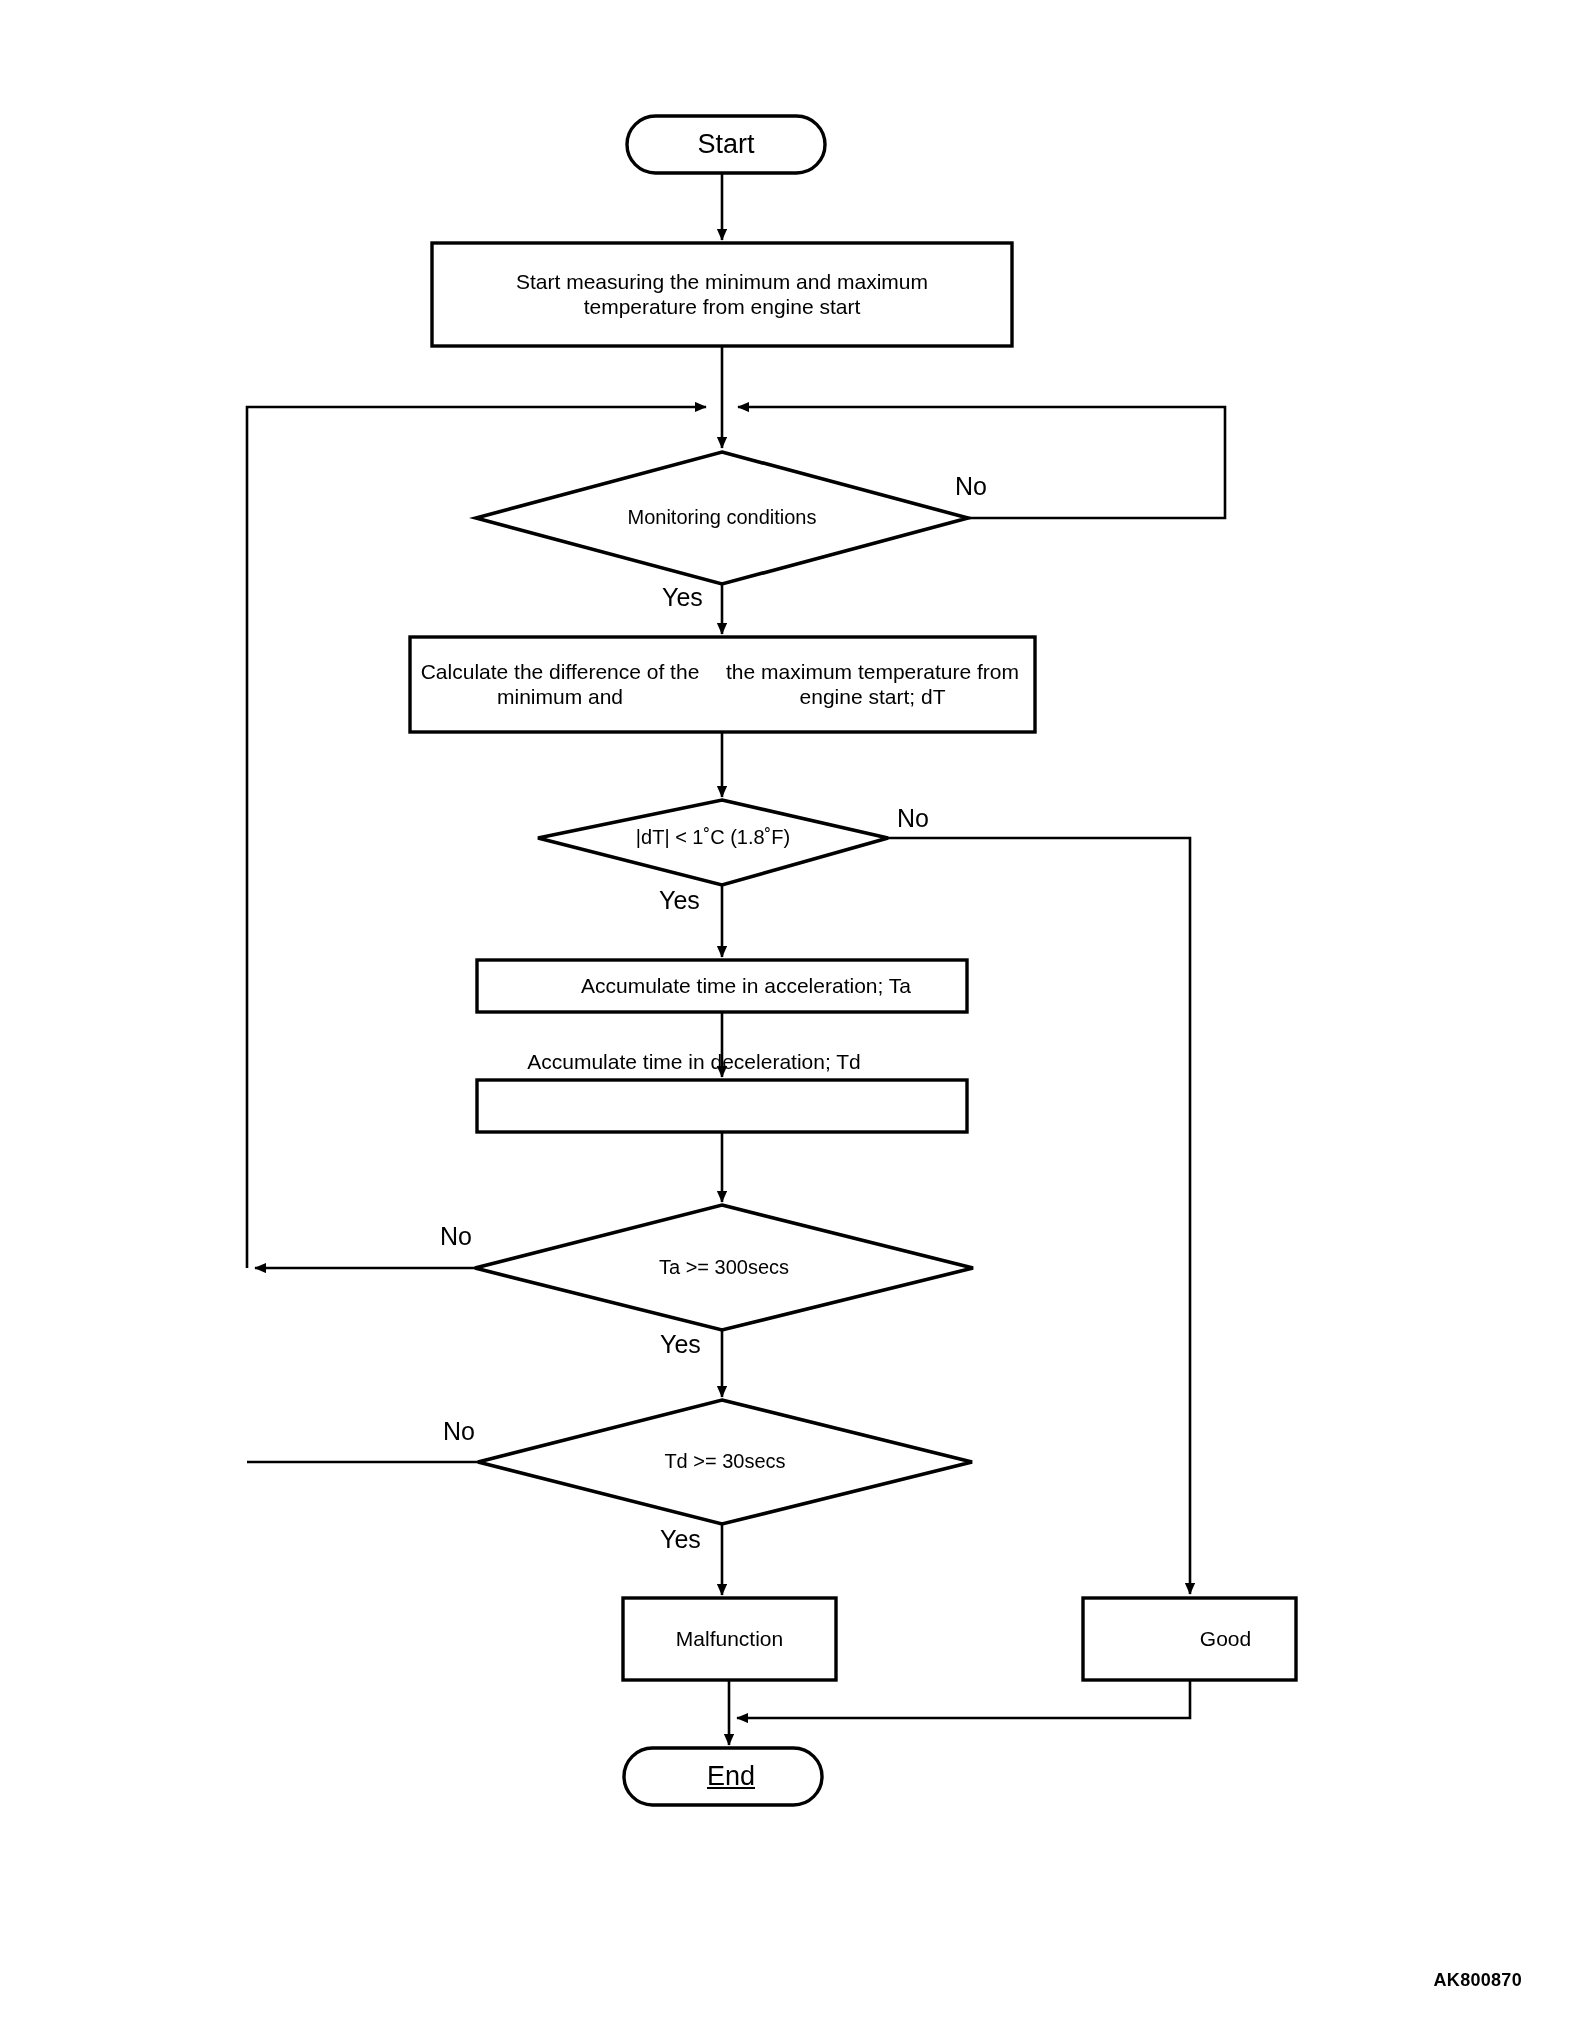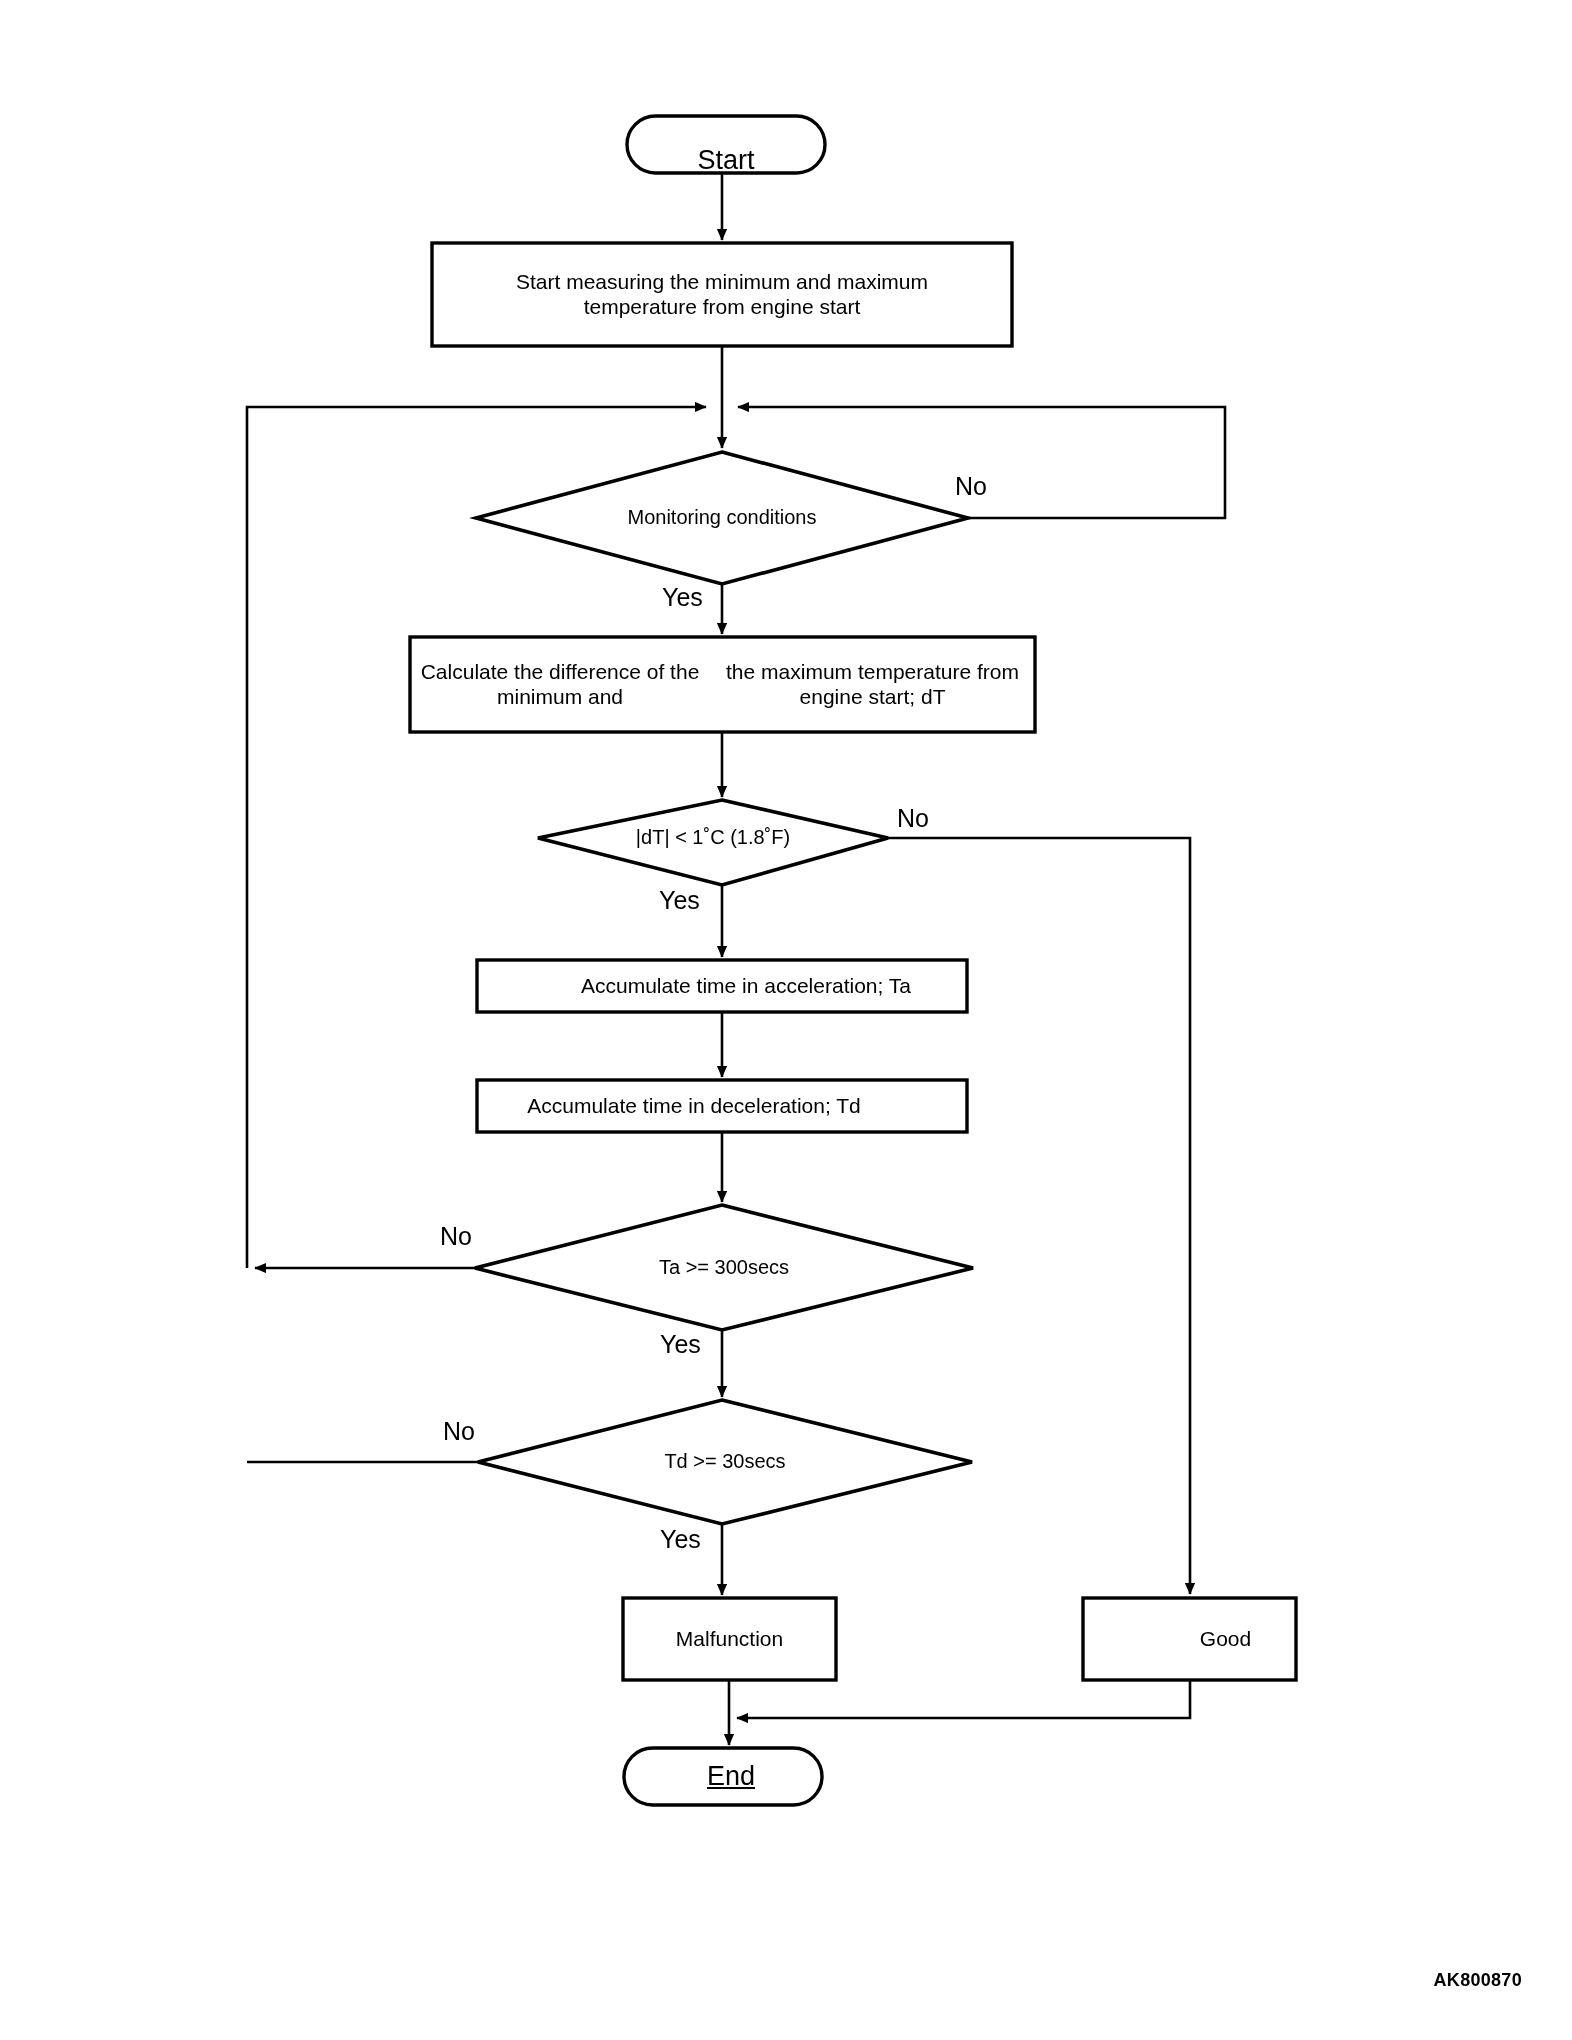--- a/index.html
+++ b/index.html
@@ -79,39 +79,39 @@
 
     <line x1="722" y1="1330" x2="722" y2="1397" stroke="#000" stroke-width="2.6" marker-end="url(#arrow)"></line>
 
     <line x1="722" y1="1524" x2="722" y2="1595" stroke="#000" stroke-width="2.6" marker-end="url(#arrow)"></line>
 
     <line x1="729" y1="1680" x2="729" y2="1745" stroke="#000" stroke-width="2.6" marker-end="url(#arrow)"></line>
 
     <path d="M 1190 1680 L 1190 1718 L 737 1718" fill="none" stroke="#000" stroke-width="2.6" marker-end="url(#arrow)"></path>
   </svg>
 
-  <div class="node-text t-terminal" style="left:627px;top:132px;width:198px;height:57px;">Start</div>
+  <div class="node-text t-terminal" style="left:627px;top:116px;width:198px;height:57px;">Start</div>
 
   <div class="node-text t-process" style="left:432px;top:243px;width:580px;height:103px;flex-direction:column;">
     <span>Start measuring the minimum and maximum</span>
     <span>temperature from engine start</span>
   </div>
 
   <div class="node-text t-decision" style="left:476px;top:492px;width:492px;height:52px;">Monitoring conditions</div>
 
   <div class="node-text t-process" style="left:410px;top:637px;width:625px;height:95px;flex-direction:row;">
     <span>Calculate the difference of the minimum and</span>
     <span>the maximum temperature from engine start; dT</span>
   </div>
 
   <div class="node-text t-decision" style="left:538px;top:812px;width:350px;height:52px;">|dT| &lt; 1˚C (1.8˚F)</div>
 
   <div class="node-text t-process" style="left:477px;top:960px;width:490px;height:52px;margin-left:24px;">Accumulate time in acceleration; Ta</div>
 
-  <div class="node-text t-process" style="left:477px;top:1080px;width:434px;height:52px;">Accumulate time in deceleration; Td</div>
+  <div class="node-text t-process" style="left:477px;top:1036px;width:434px;height:52px;">Accumulate time in deceleration; Td</div>
 
   <div class="node-text t-decision" style="left:475px;top:1242px;width:498px;height:52px;">Ta &gt;= 300secs</div>
 
   <div class="node-text t-decision" style="left:478px;top:1436px;width:494px;height:52px;">Td &gt;= 30secs</div>
 
   <div class="node-text t-process" style="left:623px;top:1598px;width:213px;height:82px;">Malfunction</div>
 
   <div class="node-text t-process" style="left:1083px;top:1598px;width:213px;height:82px;padding-left:36px;">Good</div>
 
   <div class="node-text t-terminal" style="left:632px;top:1748px;width:198px;height:57px;text-decoration:underline;">End</div>

